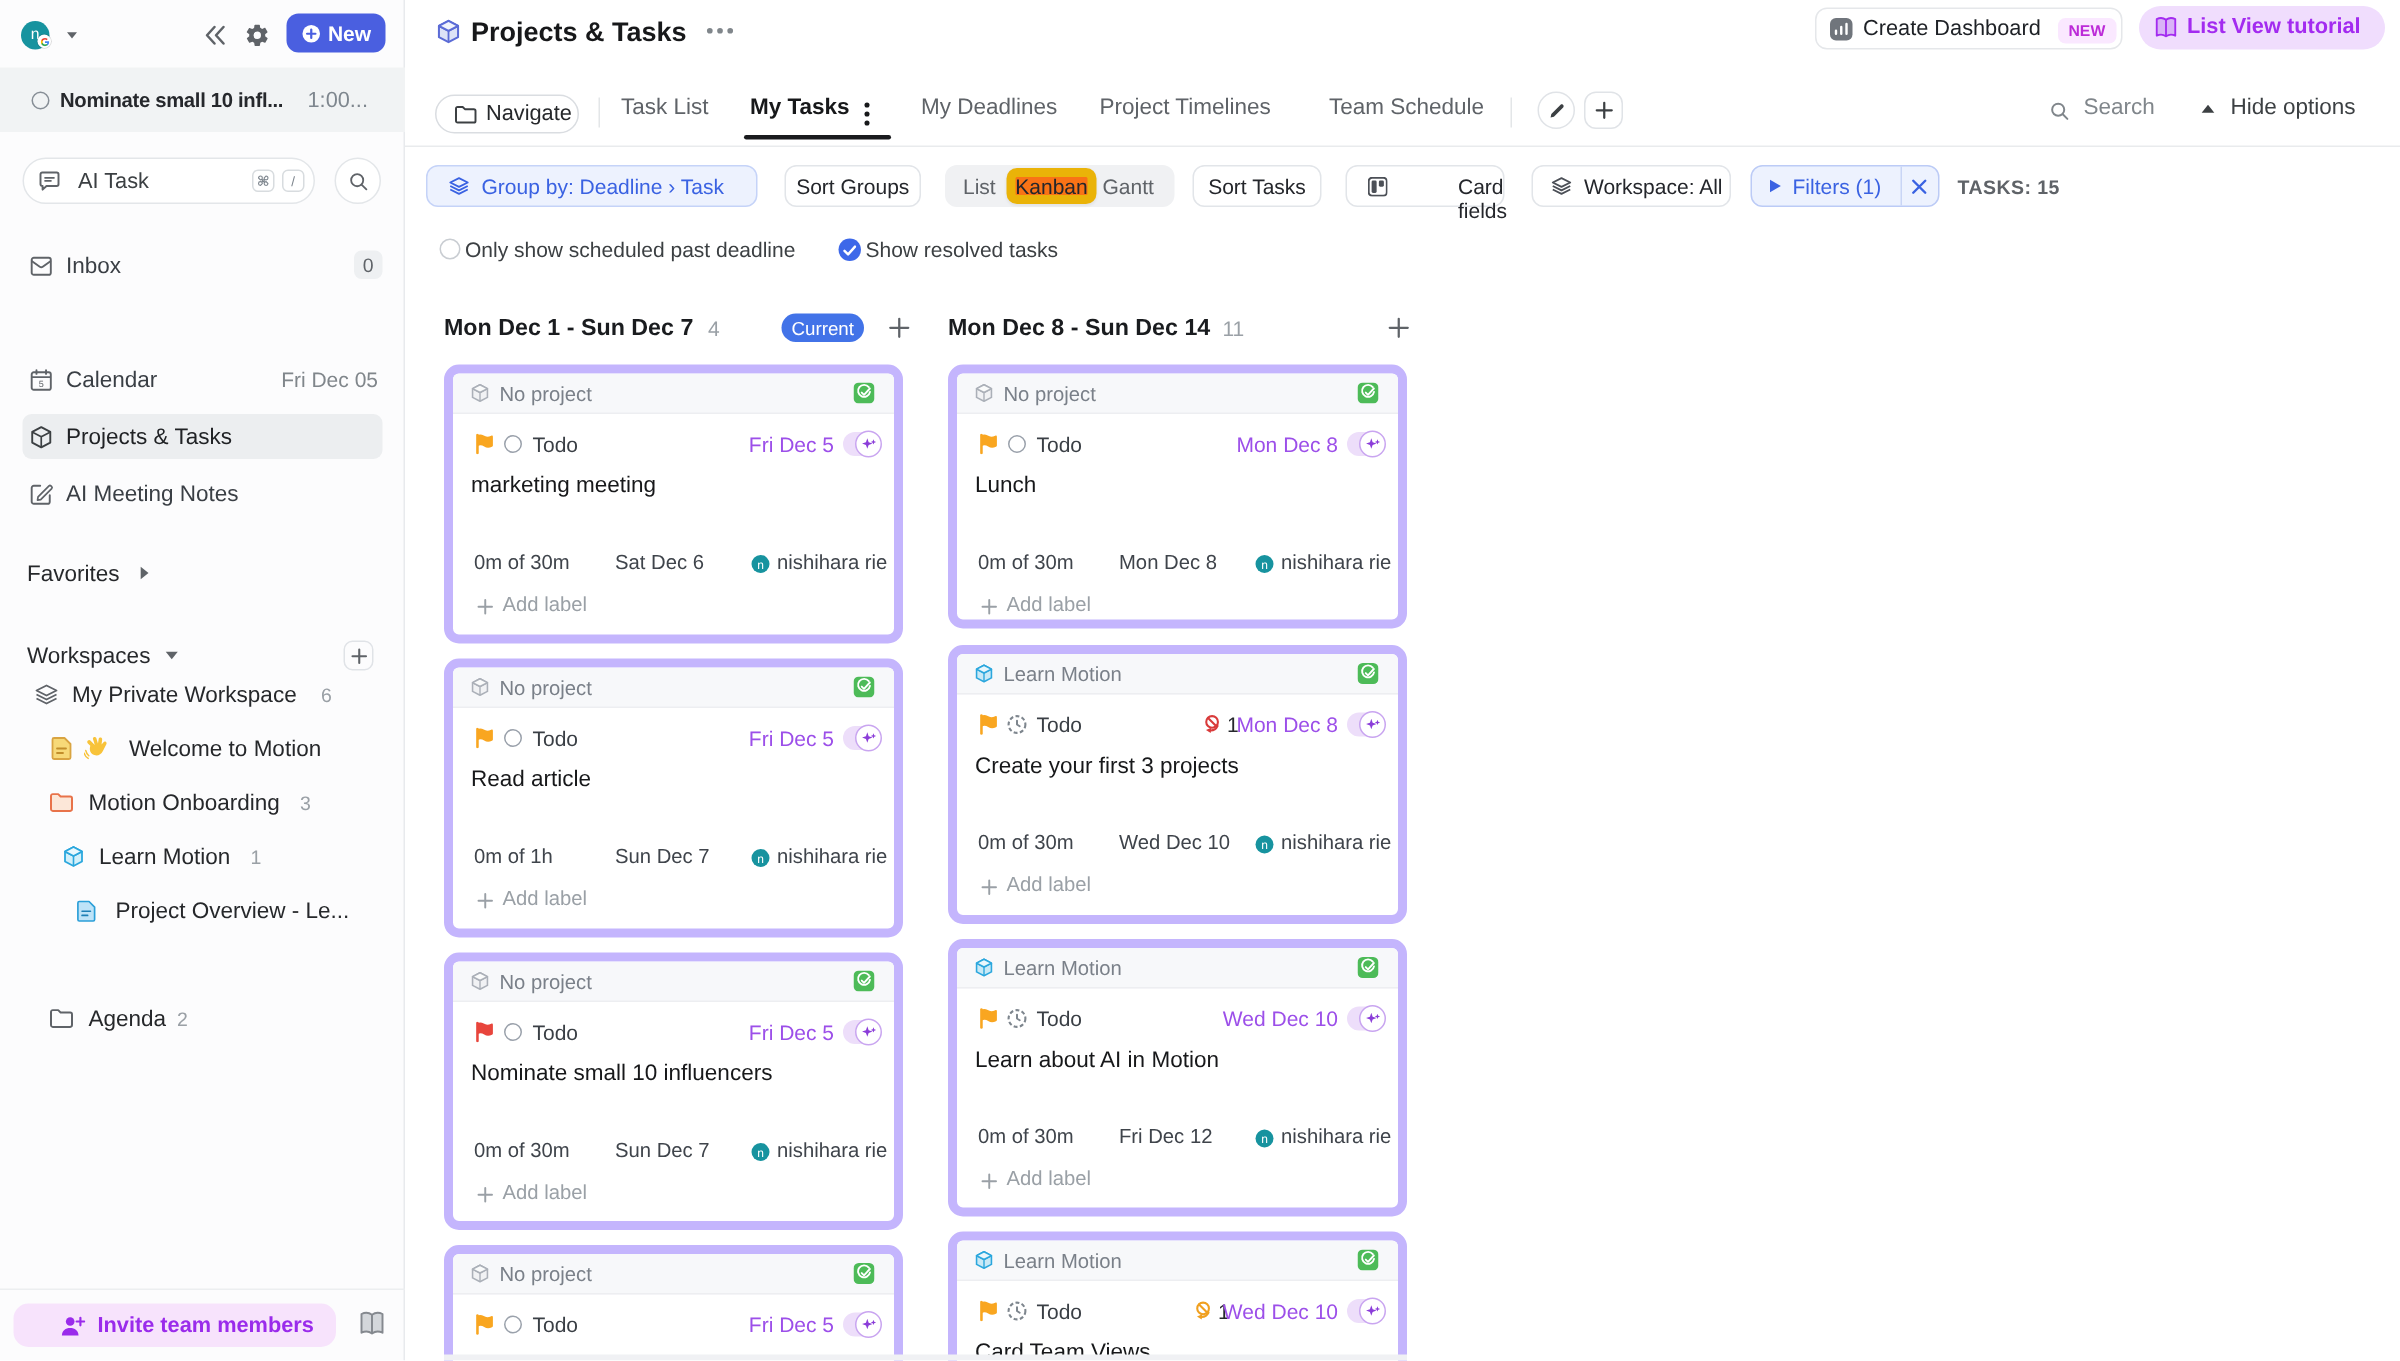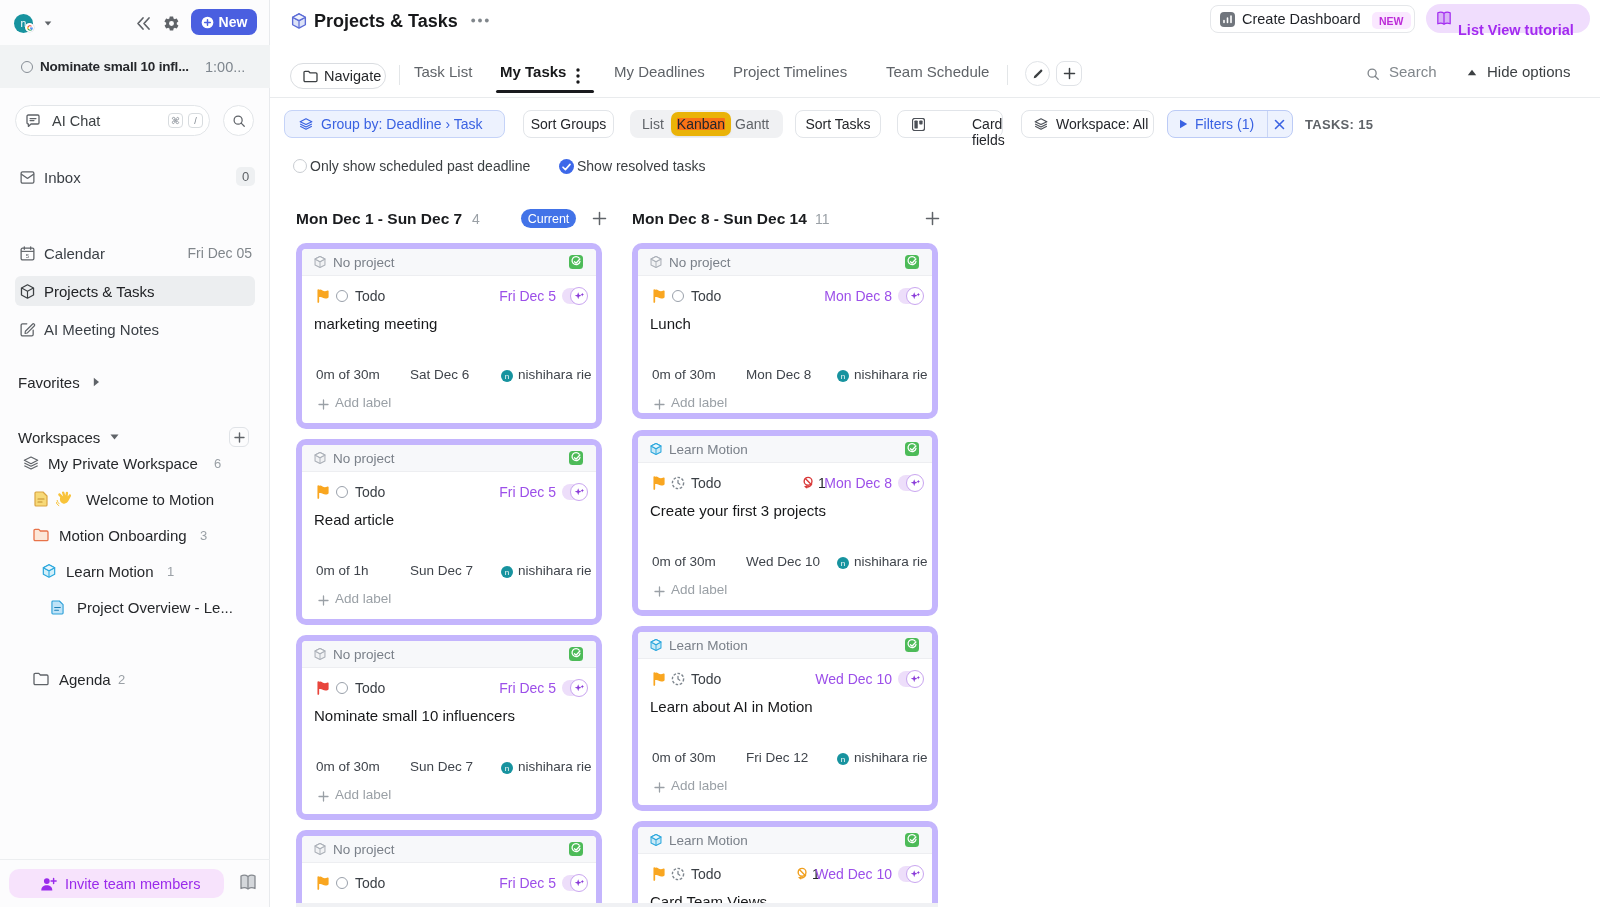--- a/index.html
+++ b/index.html
@@ -20,21 +20,21 @@
 .key { width:15px; height:15px; border:1px solid #D8DCDF; border-radius:4px;
   display:flex; align-items:center; justify-content:center; font-size:9px; color:#7E868E; background:#fff;}
 #schcirc { left:223px; top:105px; width:31px; height:31px; border:1px solid #E3E6E9;
   border-radius:50%; background:#fff; display:flex; align-items:center; justify-content:center; }
 .nav { left:0; width:270px; height:38px; display:flex; align-items:center; font-size:15px; color:#3A3F45; }
 .nav .ic { position:absolute; left:19px; width:17px; height:17px; }
 .nav .tx { position:absolute; left:44px; }
 .cnt { font-size:13px; color:#9AA0A6; }
 .tree { left:0; width:270px; height:36px; display:flex; align-items:center; font-size:15px; color:#26282B; }
 #invite { left:9px; top:869px; width:215px; height:29px; background:#F7E3FC; border-radius:10px;
-  display:flex; align-items:center; color:#9A2BEB; font-size:14.5px; font-weight:400; }
+  display:flex; align-items:center; color:#9A2BEB; font-size:14.5px; font-weight:700; }
 
 #main { position:absolute; left:270px; top:0; width:1330px; height:907px; background:#fff; }
 .btn { border:1px solid #E5E7EA; border-radius:8px; background:#fff;
   display:flex; align-items:center; font-size:14px; color:#1E2126; }
 #tabs { position:absolute; left:0; top:45px; width:1330px; height:53px; border-bottom:1px solid #E9EBED; }
 .tab { position:absolute; top:0; height:53px; display:flex; align-items:center; font-size:15px; color:#5F6368; }
 .fpill { position:absolute; top:110px; height:28px; border:1px solid #E2E5E9; border-radius:8px;
   background:#fff; display:flex; align-items:center; justify-content:center; font-size:14px; color:#24262B; }
 .bluepill { background:#EDF2FE; border-color:#C5D3F8; color:#3A62E2; }
 
@@ -127,21 +127,21 @@
     <div style="position:absolute;left:21px;width:12px;height:12px;border:1.5px solid #878E96;border-radius:50%;"></div>
     <div style="position:absolute;left:40px;font-size:13.5px;font-weight:700;color:#26282C;letter-spacing:-0.2px;">Nominate small 10 infl...</div>
     <div style="position:absolute;left:205px;font-size:14.5px;color:#7E868E;">1:00...</div>
   </div>
 
   <div class="abs" id="aichat">
     <svg style="position:absolute;left:9px;" width="16" height="16" viewBox="0 0 16 16">
           <path d="M2 3.2 C2 2.5 2.5 2 3.2 2 H12.8 C13.5 2 14 2.5 14 3.2 V9.8 C14 10.5 13.5 11 12.8 11 H6 L3.4 13.4 V11 H3.2 C2.5 11 2 10.5 2 9.8 Z" fill="none" stroke="#5F6368" stroke-width="1.3" stroke-linejoin="round"></path>
           <path d="M5 5.6 H11 M5 7.6 H9" stroke="#5F6368" stroke-width="1.1" stroke-linecap="round"></path>
         </svg>
-    <div style="position:absolute;left:36px;font-size:14.5px;color:#3C4043;">AI Chat</div>
+    <div style="position:absolute;left:36px;font-size:14.5px;color:#3C4043;">AI Task</div>
     <div class="key" style="position:absolute;left:152px;">
           <svg width="9" height="9" viewBox="0 0 12 12">
             <path d="M3.5 3.5 m-1.7 0 a1.7 1.7 0 1 1 1.7 1.7 z M8.5 3.5 m0 -1.7 a1.7 1.7 0 1 1 -1.7 1.7 z M8.5 8.5 m1.7 0 a1.7 1.7 0 1 1 -1.7 -1.7 z M3.5 8.5 m0 1.7 a1.7 1.7 0 1 1 1.7 -1.7 z M5.2 5.2 h1.6 v1.6 h-1.6 z" fill="none" stroke="#7E868E" stroke-width="1"></path>
           </svg>
         </div>
     <div class="key" style="position:absolute;left:172px;">/</div>
   </div>
   <div class="abs" id="schcirc">
         <svg width="14" height="14" viewBox="0 0 16 16">
           <circle cx="7" cy="7" r="4.6" stroke="#5F6368" stroke-width="1.4" fill="none"></circle>
@@ -282,21 +282,21 @@
             <path d="M4 10.5 V8.5 M7.5 10.5 V6 M11 10.5 V4" stroke="#fff" stroke-width="1.6" stroke-linecap="round"></path>
           </svg></div>
     <span style="position:absolute;left:31px;font-size:14.5px;">Create Dashboard</span>
     <div style="position:absolute;left:161px;top:6px;height:17px;padding:0 7px;background:#FAE8FF;border-radius:5px;color:#BC2BD8;font-size:10.5px;font-weight:700;display:flex;align-items:center;">NEW</div>
   </div>
   <div class="abs" style="left:1156px;top:4px;width:164px;height:29px;background:#F0DDFD;border-radius:15px;">
     <svg style="position:absolute;left:10px;top:7px;" width="16" height="15" viewBox="0 0 18 17">
           <path d="M9 2.5 C7 1 4 1 2 2 V14.5 C4 13.5 7 13.5 9 15 C11 13.5 14 13.5 16 14.5 V2 C14 1 11 1 9 2.5 Z" fill="#D9B3F7" stroke="#A32BF0" stroke-width="1.4" stroke-linejoin="round"></path>
           <path d="M9 2.5 V15" stroke="#A32BF0" stroke-width="1.4"></path>
         </svg>
-    <span style="position:absolute;left:32px;top:6px;font-size:14.5px;font-weight:700;color:#A32BF0;margin-top:12px;">List View tutorial</span>
+    <span style="position:absolute;left:32px;top:6px;font-size:14.5px;font-weight:700;color:#A32BF0;">List View tutorial</span>
   </div>
 
   <div id="tabs">
     <div class="abs" style="left:20px;top:18px;width:96px;height:26px;border:1px solid #DADDE1;border-radius:14px;background:#fff;">
       <svg style="position:absolute;left:12px;top:6px;" width="15" height="13" viewBox="0 0 16 14">
             <path d="M1 2.6 C1 1.9 1.5 1.4 2.2 1.4 H5.8 L7.4 3 H13.8 C14.5 3 15 3.5 15 4.2 V11.4 C15 12.1 14.5 12.6 13.8 12.6 H2.2 C1.5 12.6 1 12.1 1 11.4 Z" fill="none" stroke="#3C4043" stroke-width="1.4" stroke-linejoin="round"></path>
           </svg>
       <span style="position:absolute;left:33px;top:4px;font-size:14.5px;color:#26282B;">Navigate</span>
     </div>
     <div class="abs" style="left:129px;top:20px;width:1px;height:20px;background:#E3E6E8;"></div>

